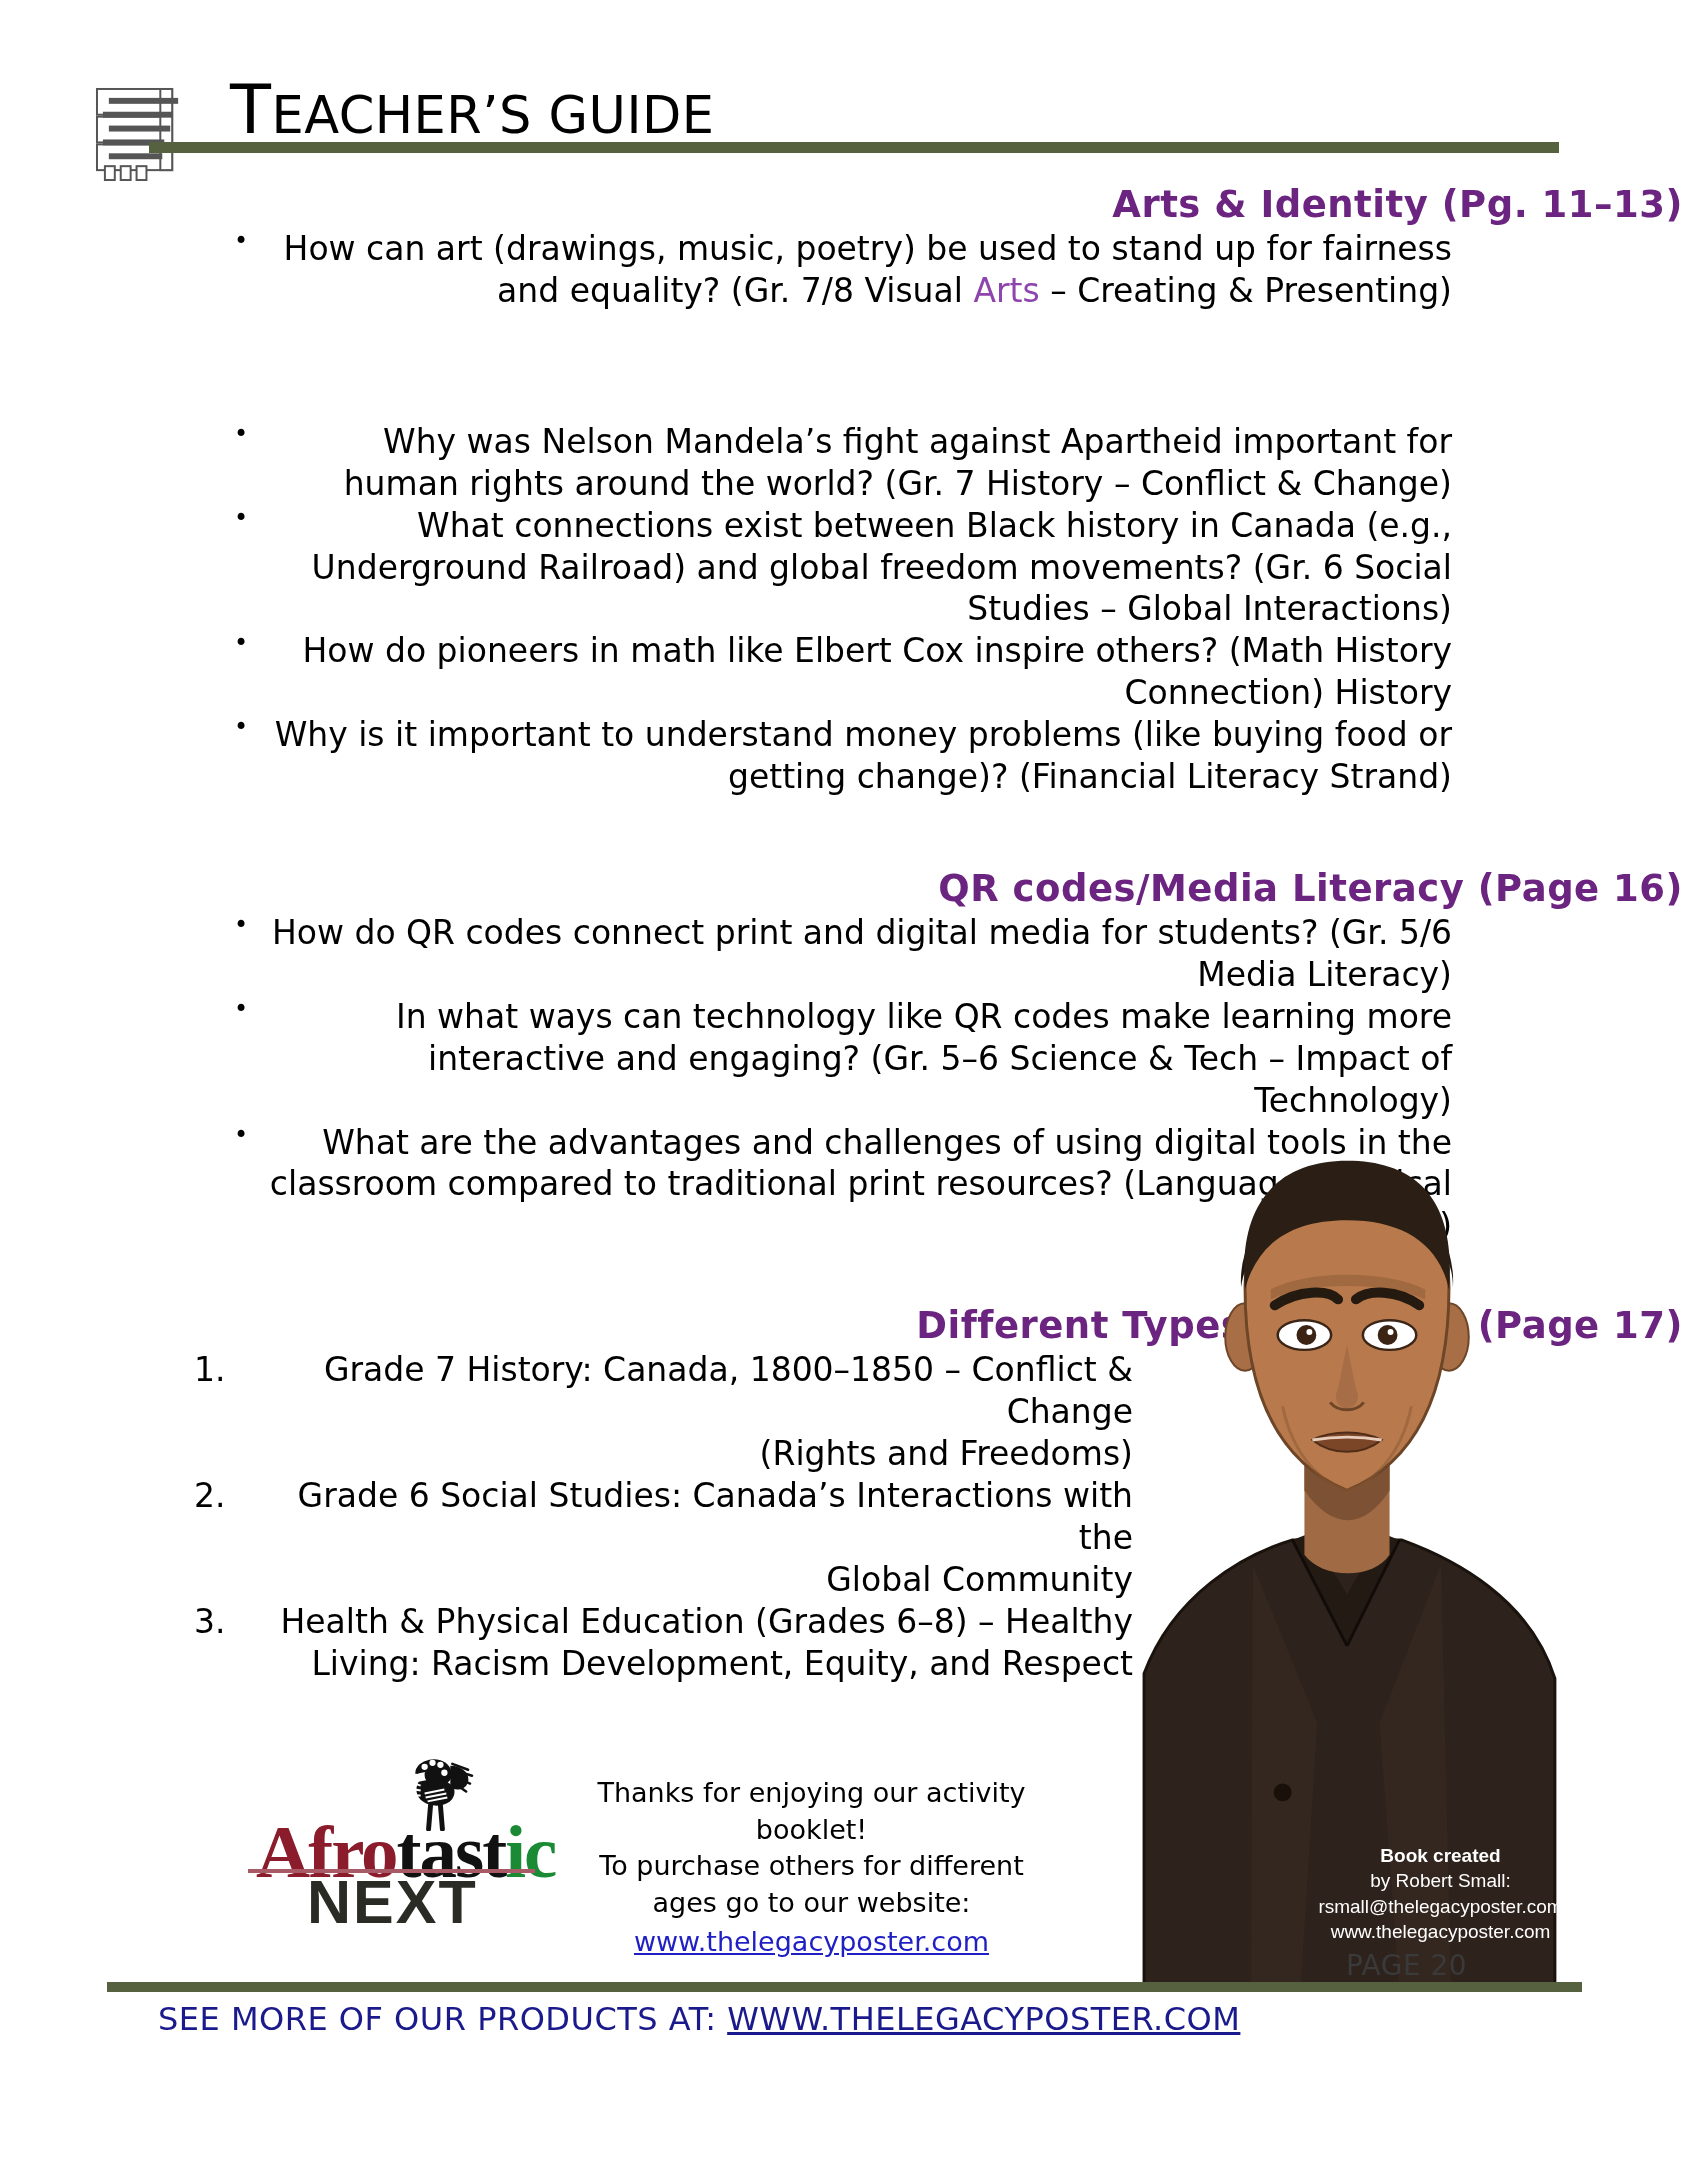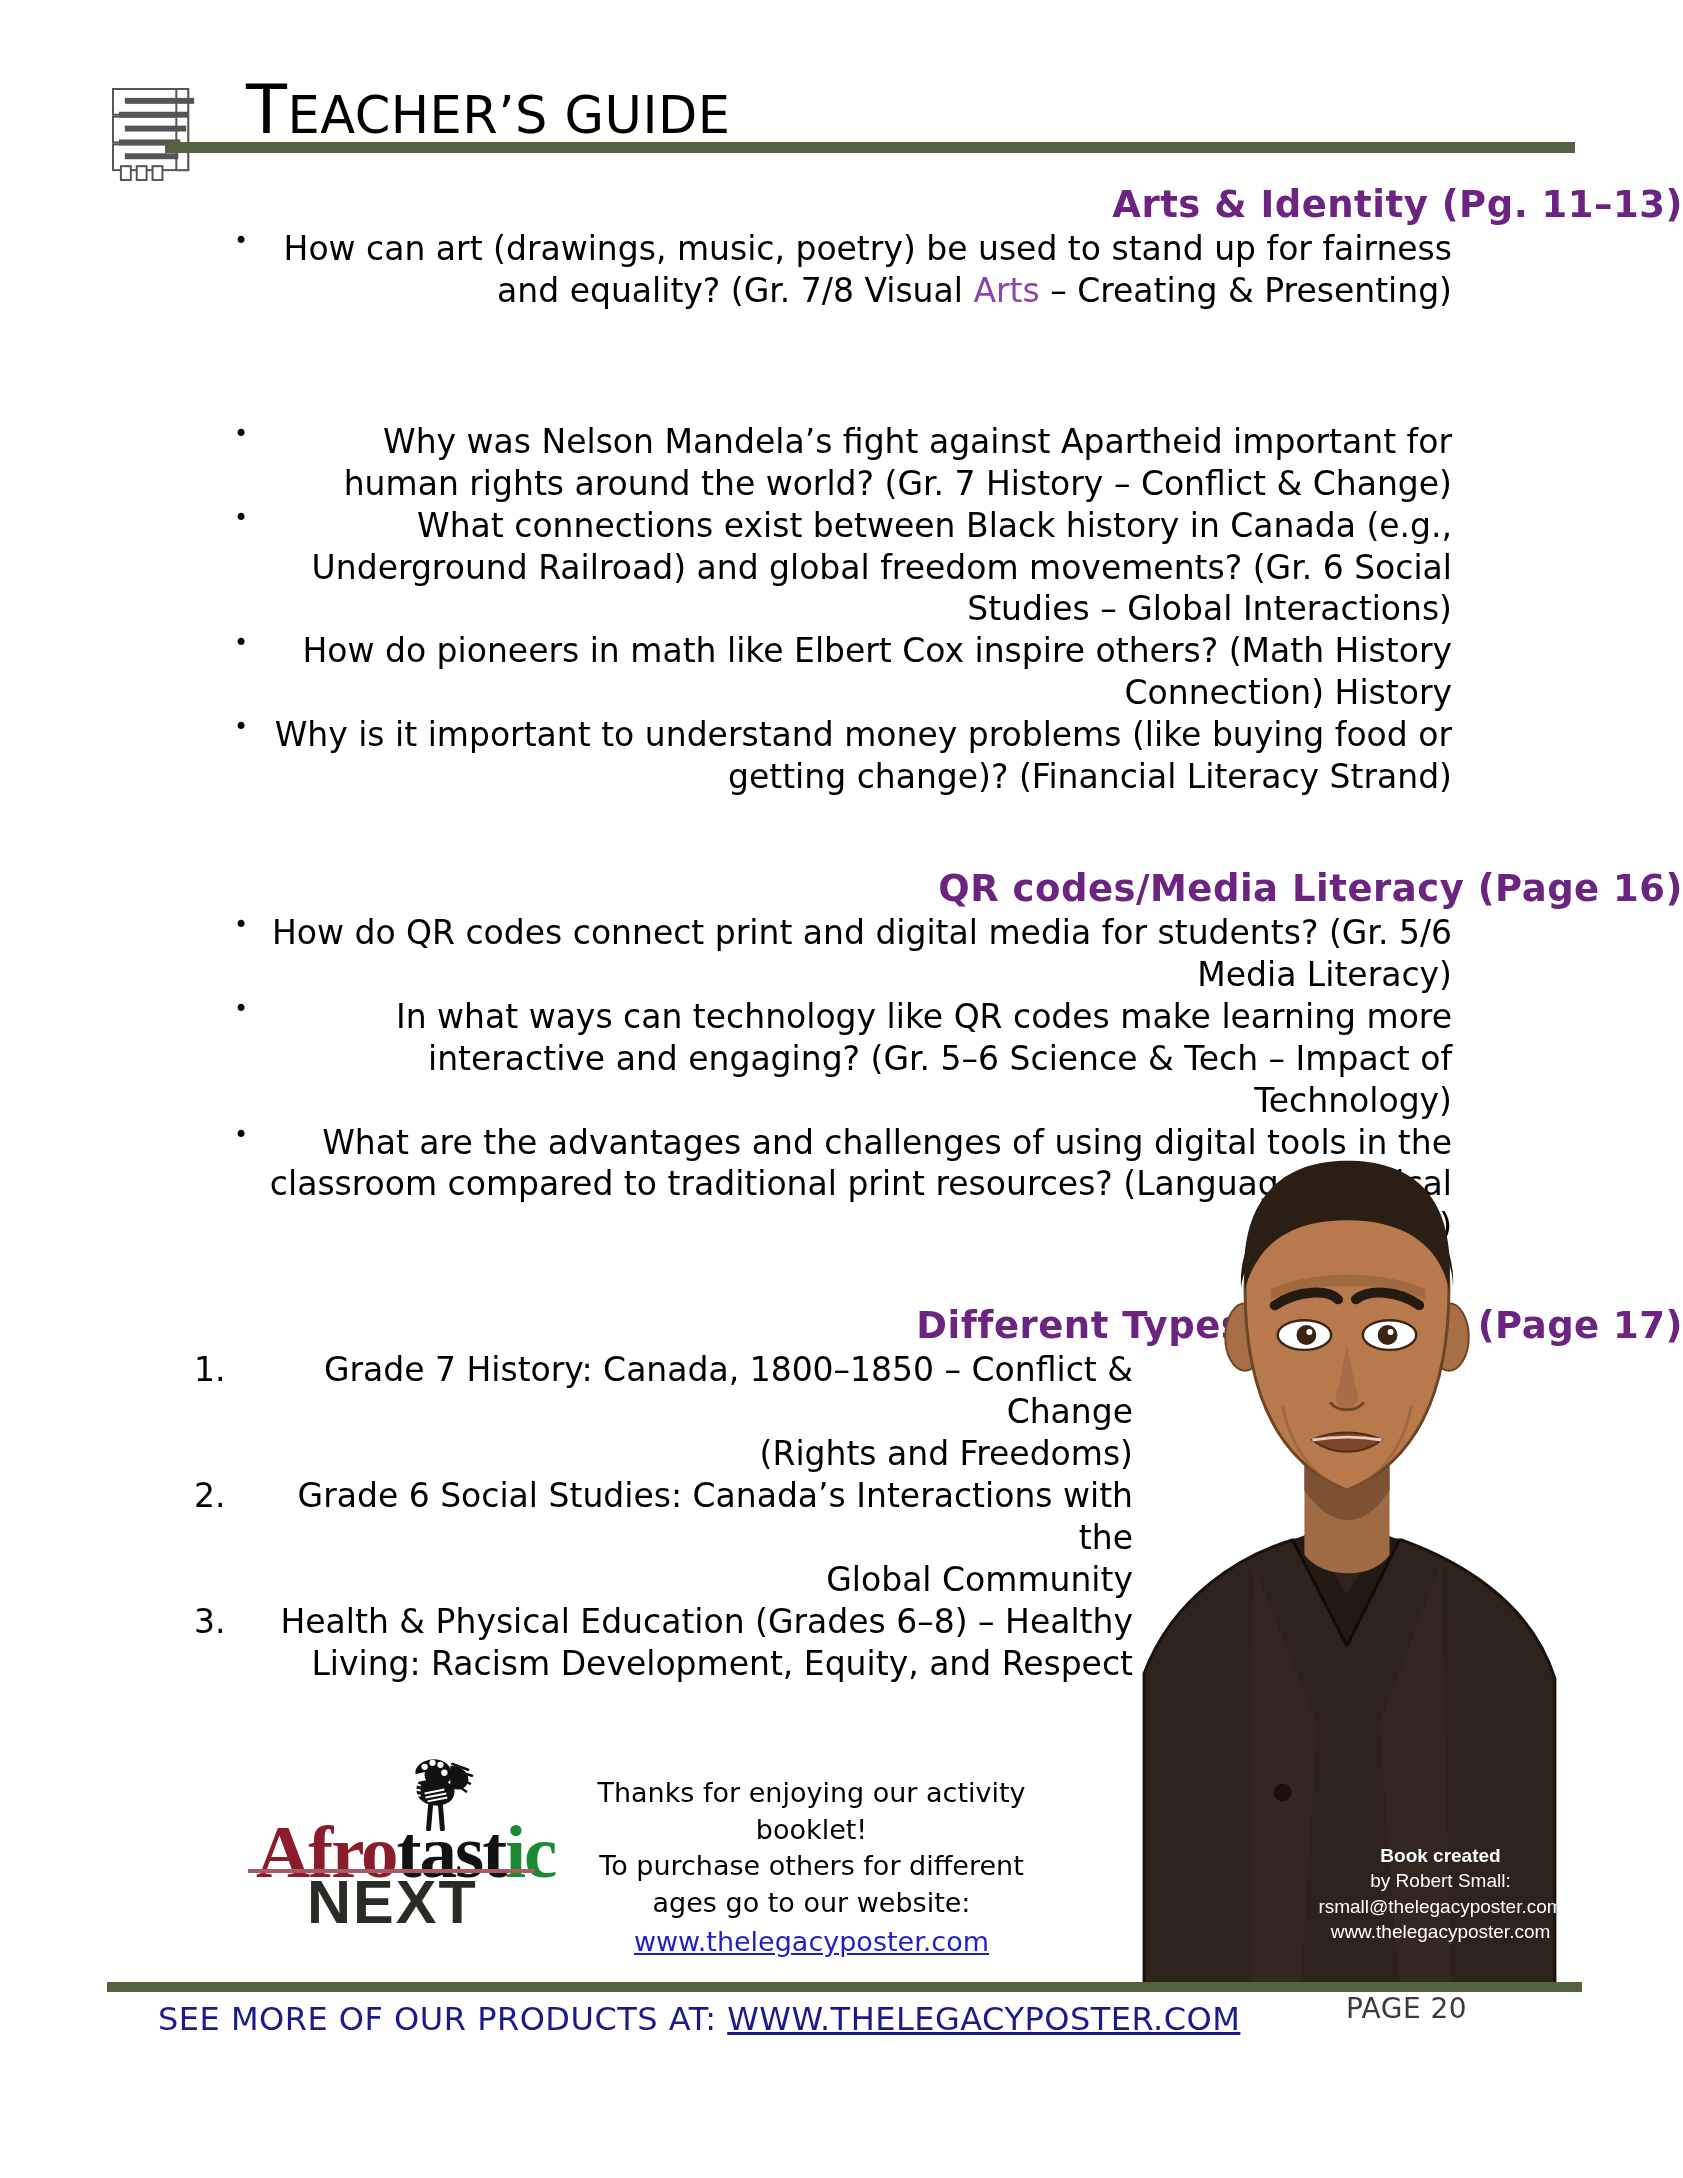--- a/index.html
+++ b/index.html
@@ -13,21 +13,21 @@
     width: 1683px;
     height: 2178px;
     background: #ffffff;
     overflow: hidden;
     font-family: "DejaVu Sans", sans-serif;
   }
 
   
   .header {
     position: absolute;
-    left: 16px; top: 0;
+    left: 0; top: 0;
     width: 1479px;
     height: 188px;
   }
   .header-logo {
     position: absolute;
     left: 95px;
     top: 87px;
     width: 95px;
     height: 95px;
   }
@@ -233,21 +233,21 @@
     letter-spacing: 0.5px;
     white-space: nowrap;
   }
   .footer-text .flink {
     text-decoration: underline;
     color: #1a1a8c;
   }
   .footer-page {
     position: absolute;
     left: 1346px;
-    top: 1992px;
+    top: 1949px;
     font-family: "DejaVu Sans", sans-serif;
     font-size: 28px;
     color: #3a3a3a;
     letter-spacing: 0.5px;
     white-space: nowrap;
   }
 </style>
 </head>
 <body>
 

